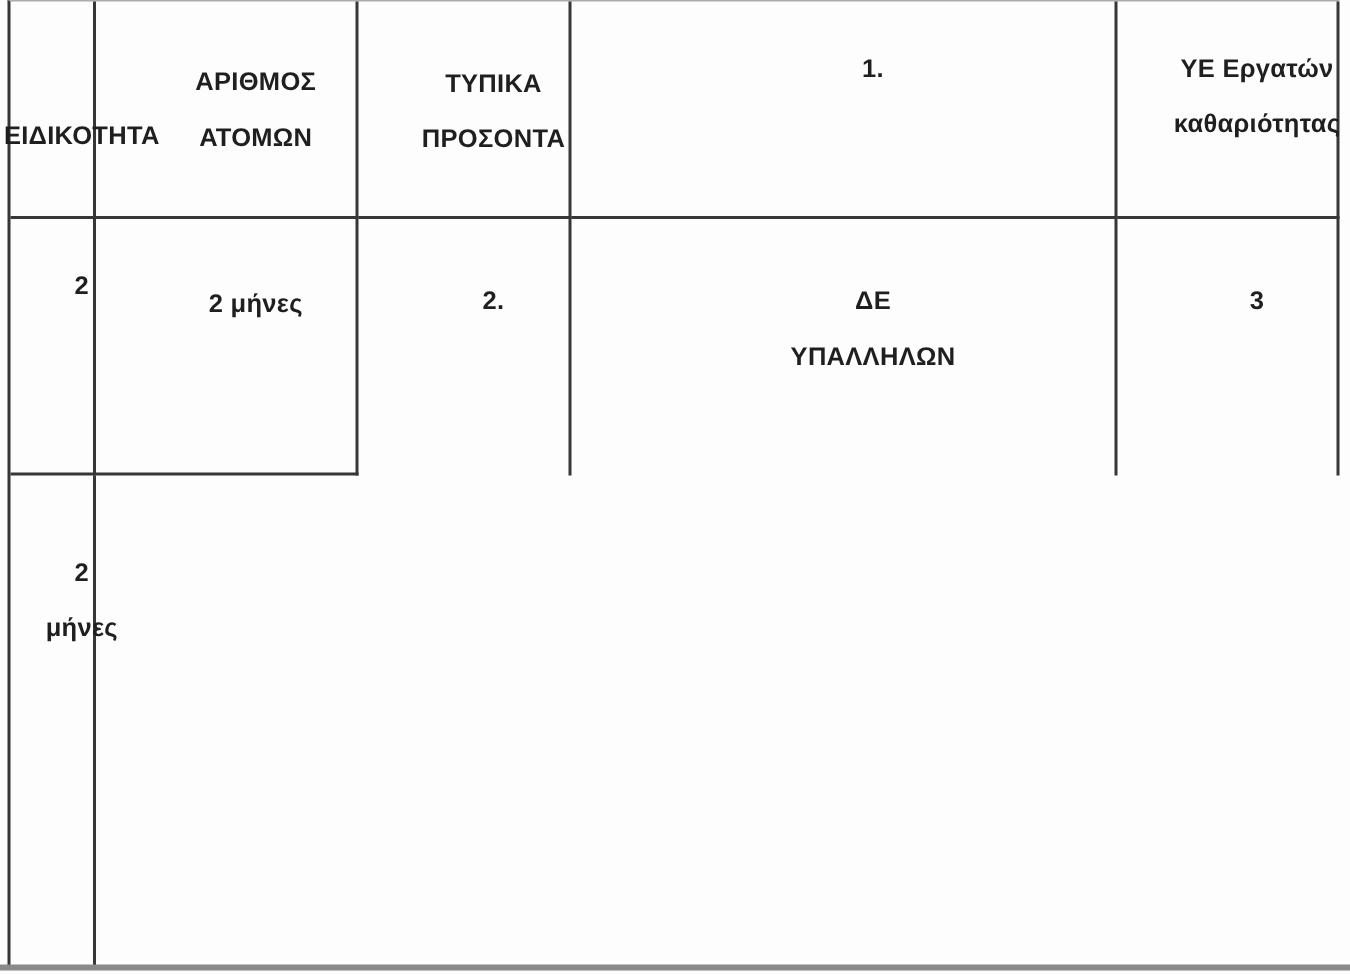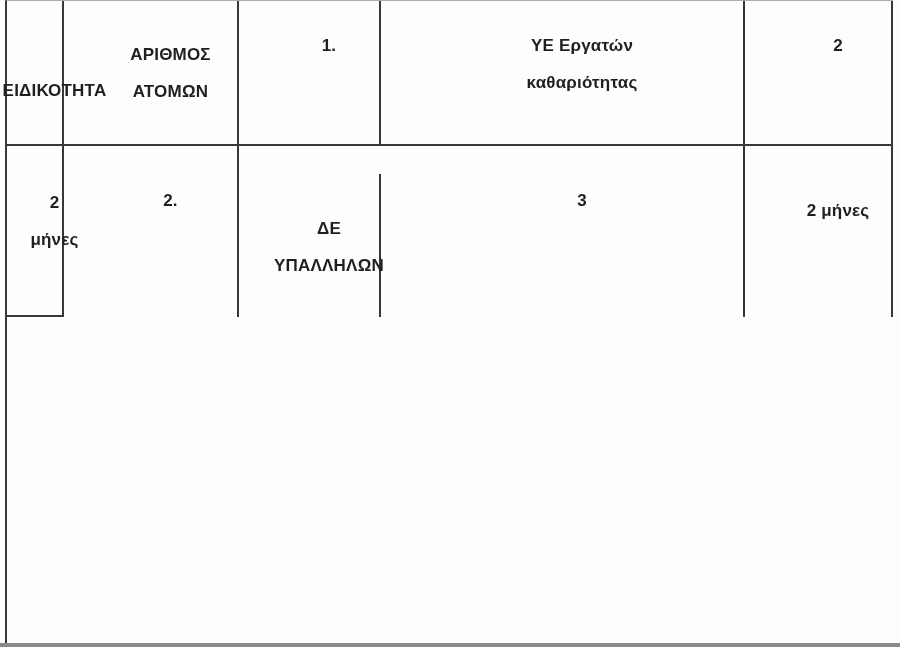--- a/index.html
+++ b/index.html
@@ -54,21 +54,21 @@
   .h-qual        { padding-top: 36px; }
   .h-duration    { padding-top: 65px; }
 
   .r1-index      { padding-top: 26px; }
   .r1-specialty  { padding-top: 26px; }
   .r1-count      { padding-top: 26px; }
   .r1-qual       { padding-top: 26px; }
   .r1-duration   { padding-top: 38px; }
 
   .r2-index      { padding-top: 36px; }
-  .r2-specialty  { padding-top: 36px; margin-top: 28px; }
+  .r2-specialty  { padding-top: 36px; }
   .r2-count      { padding-top: 36px; }
   .r2-qual       { padding-top: 2px; }
   .r2-duration   { padding-top: 46px; }
 
   .bottom-rule {
     position: absolute;
     left: 0;
     top: 643px;
     width: 900px;
     height: 4px;
@@ -78,20 +78,21 @@
 </head>
 <body>
 
 <div class="page">
 
   <div class="doc-table">
 
     <div class="cell hline h-specialty">ΕΙΔΙΚΟΤΗΤΑ</div>
     <div class="cell hline h-count">ΑΡΙΘΜΟΣ
 ΑΤΟΜΩΝ</div>
+    <div class="cell hline h-qual">ΤΥΠΙΚΑ ΠΡΟΣΟΝΤΑ</div>
 
     <div class="cell hline r1-index">1.</div>
     <div class="cell hline r1-specialty">ΥΕ Εργατών
 καθαριότητας</div>
     <div class="cell hline r1-count">2</div>
     <div class="cell hline r1-duration">2 μήνες</div>
 
     <div class="cell r2-index">2.</div>
     <div class="cell r2-specialty">ΔΕ
 ΥΠΑΛΛΗΛΩΝ</div>

